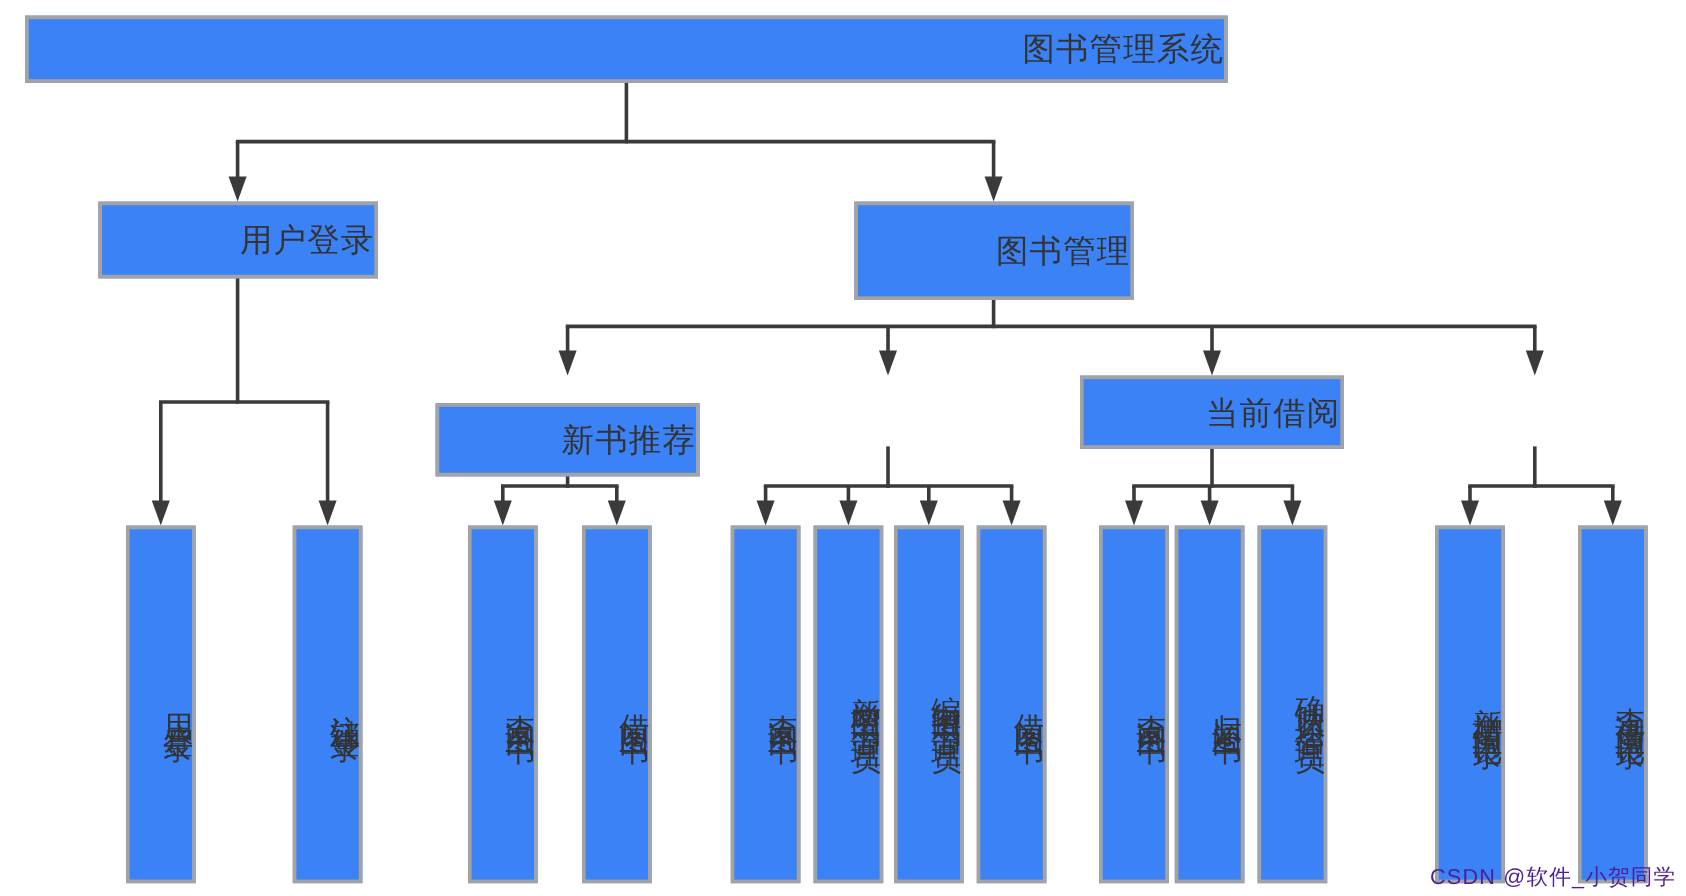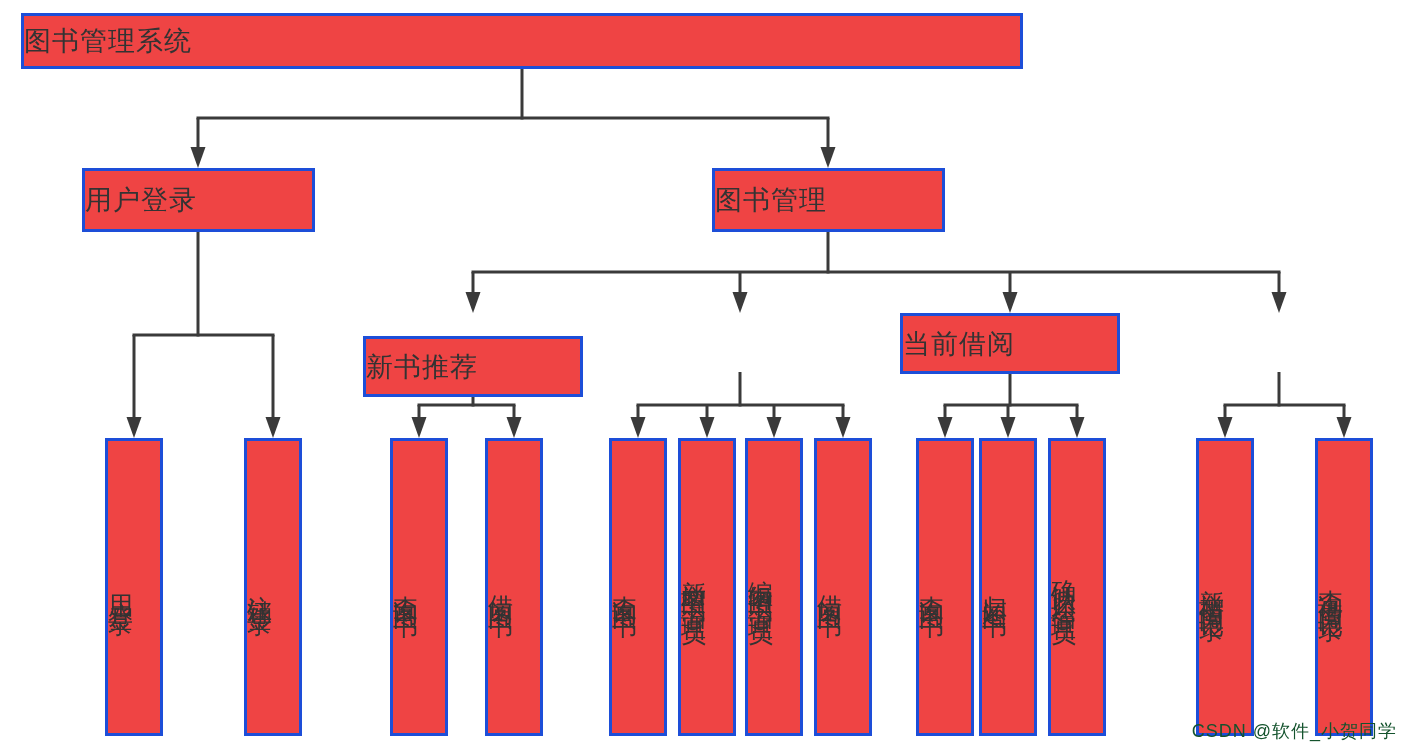--- a/index.html
+++ b/index.html
@@ -2,47 +2,47 @@
 <html><head>
 <meta charset="utf-8">
 <style>
   html,body{margin:0;padding:0;background:#fff;}
   .canvas{
     position:relative;width:1405px;height:747px;background:#fff;
     font-family:"Liberation Sans","DejaVu Sans",sans-serif;color:#333;
     overflow:hidden;
   }
   .box{
-    position:absolute;border:3px solid #1d4ed8;background:#ef4444;
-    box-sizing:border-box;display:flex;align-items:center;justify-content:flex-start;
+    position:absolute;border:3px solid #a3a3a3;background:#3b82f6;
+    box-sizing:border-box;display:flex;align-items:center;justify-content:flex-end;
   }
   .hlabel{font-size:27px;letter-spacing:1px;white-space:nowrap;}
   .vtext{
     writing-mode:vertical-rl;text-orientation:mixed;
     font-size:25px;line-height:1;letter-spacing:6px;white-space:nowrap;
   }
   
   #n-root{left:21px;top:13px;width:1002px;height:56px;}
   #n-l2-0{left:82px;top:168px;width:233px;height:64px;}
-  #n-l2-1{left:712px;top:168px;width:233px;height:64px;}
+  #n-l2-1{left:712px;top:168px;width:233px;height:82px;}
   #n-l3-0{left:363px;top:313px;width:220px;height:61px;margin-top:23px;}
   #n-l3-1{left:630px;top:313px;width:220px;height:61px;}
   #n-l3-2{left:900px;top:313px;width:220px;height:61px;}
   #n-l3-3{left:1169px;top:313px;width:220px;height:61px;}
   .leaf{top:438px;width:58px;height:298px;}
   #n-leaf-0{left:105px;}  #n-leaf-1{left:244px;}
   #n-leaf-2{left:390px;}  #n-leaf-3{left:485px;}
   #n-leaf-4{left:609px;}  #n-leaf-5{left:678px;}
   #n-leaf-6{left:745px;}  #n-leaf-7{left:814px;}
   #n-leaf-8{left:916px;}  #n-leaf-9{left:979px;}  #n-leaf-10{left:1048px;}
   #n-leaf-11{left:1196px;} #n-leaf-12{left:1315px;}
   #connectors{position:absolute;left:0;top:0;pointer-events:none;}
   #watermark{
     position:absolute;right:8px;bottom:4px;font-size:18px;
-    color:#14532d;letter-spacing:1px;white-space:nowrap;
+    color:#4c1d95;letter-spacing:1px;white-space:nowrap;
   }
 </style>
 </head>
 <body>
 
 <div class="canvas">
 
   <svg id="connectors" width="1405" height="747" viewBox="0 0 1405 747">
     <g stroke="#3a3a3a" stroke-width="3" fill="none">
 

